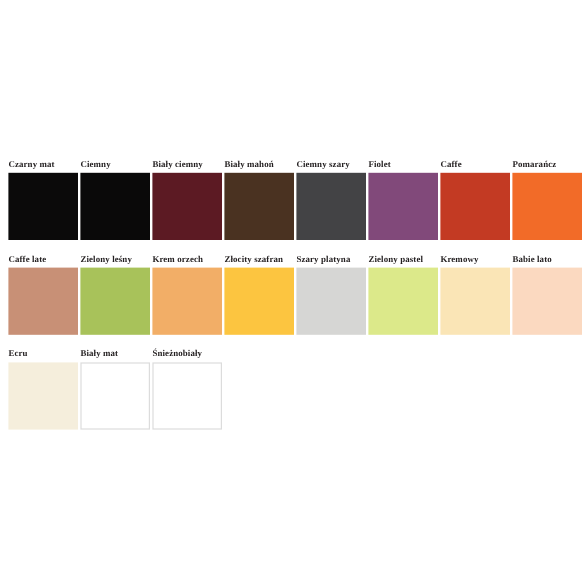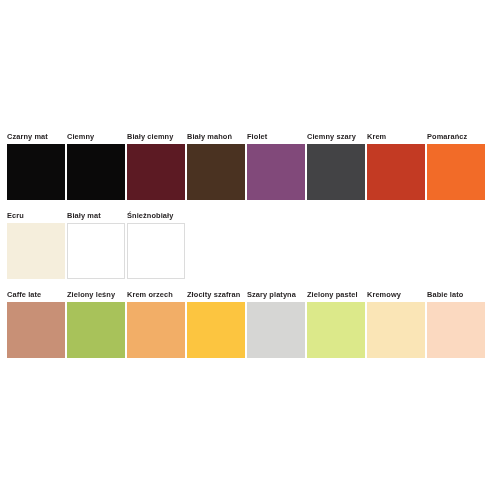--- a/index.html
+++ b/index.html
@@ -32,21 +32,21 @@
     margin-bottom: 10px;
   }
   .swatch-cell {
     width: 58px;
     margin-right: 2px;
     display: flex;
     flex-direction: column;
     align-items: flex-start;
   }
   .swatch-label {
-    font-family: Liberation Sans, sans-serif;
+    font-family: Liberation Serif, serif;
     font-size: 7.4px;
     font-weight: bold;
     color: #231f20;
     line-height: 11px;
     height: 11px;
     white-space: nowrap;
     letter-spacing: 0.1px;
     margin-bottom: 2px;
     overflow: visible;
   }
@@ -76,48 +76,34 @@
         </div>
         <div class="swatch-cell">
           <div class="swatch-label">Biały ciemny</div>
           <div class="swatch-chip" style="background: rgb(92, 26, 35);"></div>
         </div>
         <div class="swatch-cell">
           <div class="swatch-label">Biały mahoń</div>
           <div class="swatch-chip" style="background: rgb(74, 50, 33);"></div>
         </div>
         <div class="swatch-cell">
+          <div class="swatch-label">Ciemny szary</div>
+          <div class="swatch-chip" style="background: rgb(67, 67, 69);"></div>
+        </div>
+        <div class="swatch-cell">
           <div class="swatch-label">Fiolet</div>
           <div class="swatch-chip" style="background: rgb(129, 73, 122);"></div>
         </div>
         <div class="swatch-cell">
-          <div class="swatch-label">Ciemny szary</div>
-          <div class="swatch-chip" style="background: rgb(67, 67, 69);"></div>
-        </div>
-        <div class="swatch-cell">
-          <div class="swatch-label">Krem</div>
+          <div class="swatch-label">Caffe</div>
           <div class="swatch-chip" style="background: rgb(195, 58, 35);"></div>
         </div>
         <div class="swatch-cell">
           <div class="swatch-label">Pomarańcz</div>
           <div class="swatch-chip" style="background: rgb(242, 107, 40);"></div>
-        </div>
-      </div>
-      <div class="swatch-row">
-        <div class="swatch-cell">
-          <div class="swatch-label">Ecru</div>
-          <div class="swatch-chip" style="background: rgb(245, 238, 220);"></div>
-        </div>
-        <div class="swatch-cell">
-          <div class="swatch-label">Biały mat</div>
-          <div class="swatch-chip bordered" style="background: rgb(255, 255, 255);"></div>
-        </div>
-        <div class="swatch-cell">
-          <div class="swatch-label">Śnieżnobiały</div>
-          <div class="swatch-chip bordered" style="background: rgb(255, 255, 255);"></div>
         </div>
       </div>
       <div class="swatch-row">
         <div class="swatch-cell">
           <div class="swatch-label">Caffe late</div>
           <div class="swatch-chip" style="background: rgb(200, 144, 118);"></div>
         </div>
         <div class="swatch-cell">
           <div class="swatch-label">Zielony leśny</div>
           <div class="swatch-chip" style="background: rgb(168, 194, 90);"></div>
@@ -140,14 +126,28 @@
         </div>
         <div class="swatch-cell">
           <div class="swatch-label">Kremowy</div>
           <div class="swatch-chip" style="background: rgb(250, 229, 182);"></div>
         </div>
         <div class="swatch-cell">
           <div class="swatch-label">Babie lato</div>
           <div class="swatch-chip" style="background: rgb(251, 217, 192);"></div>
         </div>
       </div>
+      <div class="swatch-row">
+        <div class="swatch-cell">
+          <div class="swatch-label">Ecru</div>
+          <div class="swatch-chip" style="background: rgb(245, 238, 220);"></div>
+        </div>
+        <div class="swatch-cell">
+          <div class="swatch-label">Biały mat</div>
+          <div class="swatch-chip bordered" style="background: rgb(255, 255, 255);"></div>
+        </div>
+        <div class="swatch-cell">
+          <div class="swatch-label">Śnieżnobiały</div>
+          <div class="swatch-chip bordered" style="background: rgb(255, 255, 255);"></div>
+        </div>
+      </div>
     </div>
 </div>
 
 </body></html>

